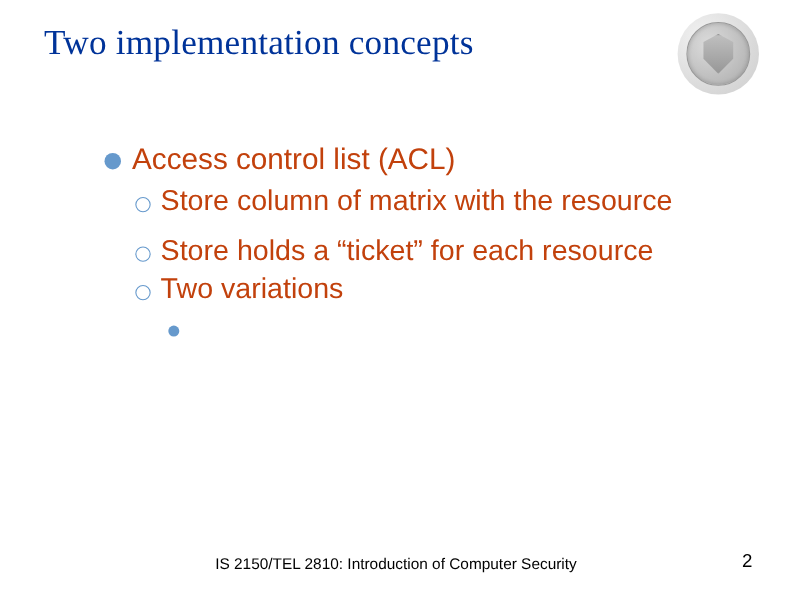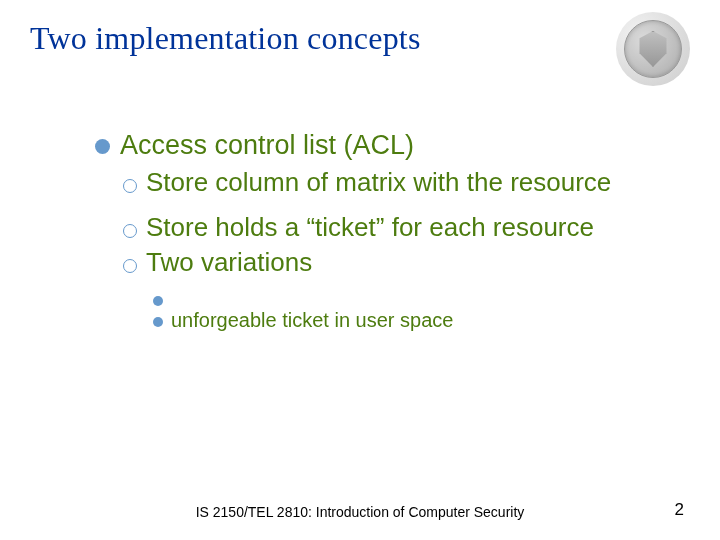--- a/index.html
+++ b/index.html
@@ -1,23 +1,23 @@
 <!DOCTYPE html>
 <html><head>
 <meta charset="utf-8">
 <style>
   * { margin: 0; padding: 0; box-sizing: border-box; }
   html, body { width: 720px; height: 540px; background: #fff; font-family: Arial, Helvetica, sans-serif; overflow: hidden; }
-  .slide { width: 720px; height: 540px; position: relative; padding: 20px 30px 0 30px; }
+  .slide { width: 720px; height: 540px; position: relative; padding: 20px 30px 0 40px; }
   .title { color: #003399; font-size: 32px; font-weight: 400; letter-spacing: 0.2px; font-family: "Times New Roman", Times, serif; }
   .logo { position: absolute; top: 12px; right: 30px; width: 74px; height: 74px; }
   .logo .outer { width: 74px; height: 74px; border-radius: 50%; background: radial-gradient(circle at 30% 30%, #f2f2f2, #ccc); display: flex; align-items: center; justify-content: center; }
   .logo .inner { width: 58px; height: 58px; border-radius: 50%; background: radial-gradient(circle at 35% 35%, #dcdcdc, #aaa); border: 1px solid #999; box-shadow: inset 0 0 4px rgba(0,0,0,0.2); display:flex; align-items:center; justify-content:center; }
   .logo .badge { width: 30px; height: 36px; background: linear-gradient(#bfbfbf,#989898); clip-path: polygon(50% 0%, 95% 20%, 95% 62%, 50% 100%, 5% 62%, 5% 20%); border: 1px solid #888; }
-  .content { position: absolute; top: 130px; left: 95px; right: 40px; color: #4d7c0f; }
+  .content { position: absolute; top: 130px; left: 95px; right: 40px; color: #c2410c; }
   .lvl1 { font-size: 27px; font-weight: 400; display: flex; align-items: flex-start; margin-bottom: 6px; }
   .lvl1 .dot { width: 15px; height: 15px; border-radius: 50%; background: #6699cc; margin-right: 10px; margin-top: 9px; flex-shrink: 0; }
   .lvl2 { font-size: 26px; margin-left: 28px; display: flex; align-items: center; margin-bottom: 4px; }
   .lvl2 .circle { width: 14px; height: 14px; border: 1.5px solid #6699cc; border-radius: 50%; margin-right: 9px; margin-top: 7px; flex-shrink: 0; background: #fff; }
   .lvl3 { font-size: 20px; margin-left: 58px; display: flex; align-items: flex-start; margin-bottom: 3px; }
   .lvl3 .small { width: 10px; height: 10px; border-radius: 50%; background: #6699cc; margin-right: 8px; margin-top: 8px; flex-shrink: 0; }
   .gap { height: 10px; }
   .gap-sm { height: 6px; }
   .footer-center { position: absolute; bottom: 20px; left: 0; width: 100%; text-align: center; font-size: 14px; color: #000; }
   .footer-right { position: absolute; bottom: 20px; right: 36px; font-size: 17px; color: #000; }
@@ -57,23 +57,19 @@
     <div class="lvl2">
       <span class="circle"></span>
       <span>Two variations</span>
     </div>
 
     <div class="gap-sm"></div>
 
     <div class="lvl3">
       <span class="small"></span>
     </div>
-    <div class="lvl3">
-      <span class="small"></span>
-      <span>unforgeable ticket in user space</span>
-    </div>
 
   </div>
 
   <div class="footer-center">IS 2150/TEL 2810: Introduction of Computer Security</div>
   <div class="footer-right">2</div>
 
 </div>
 
 </body></html>

